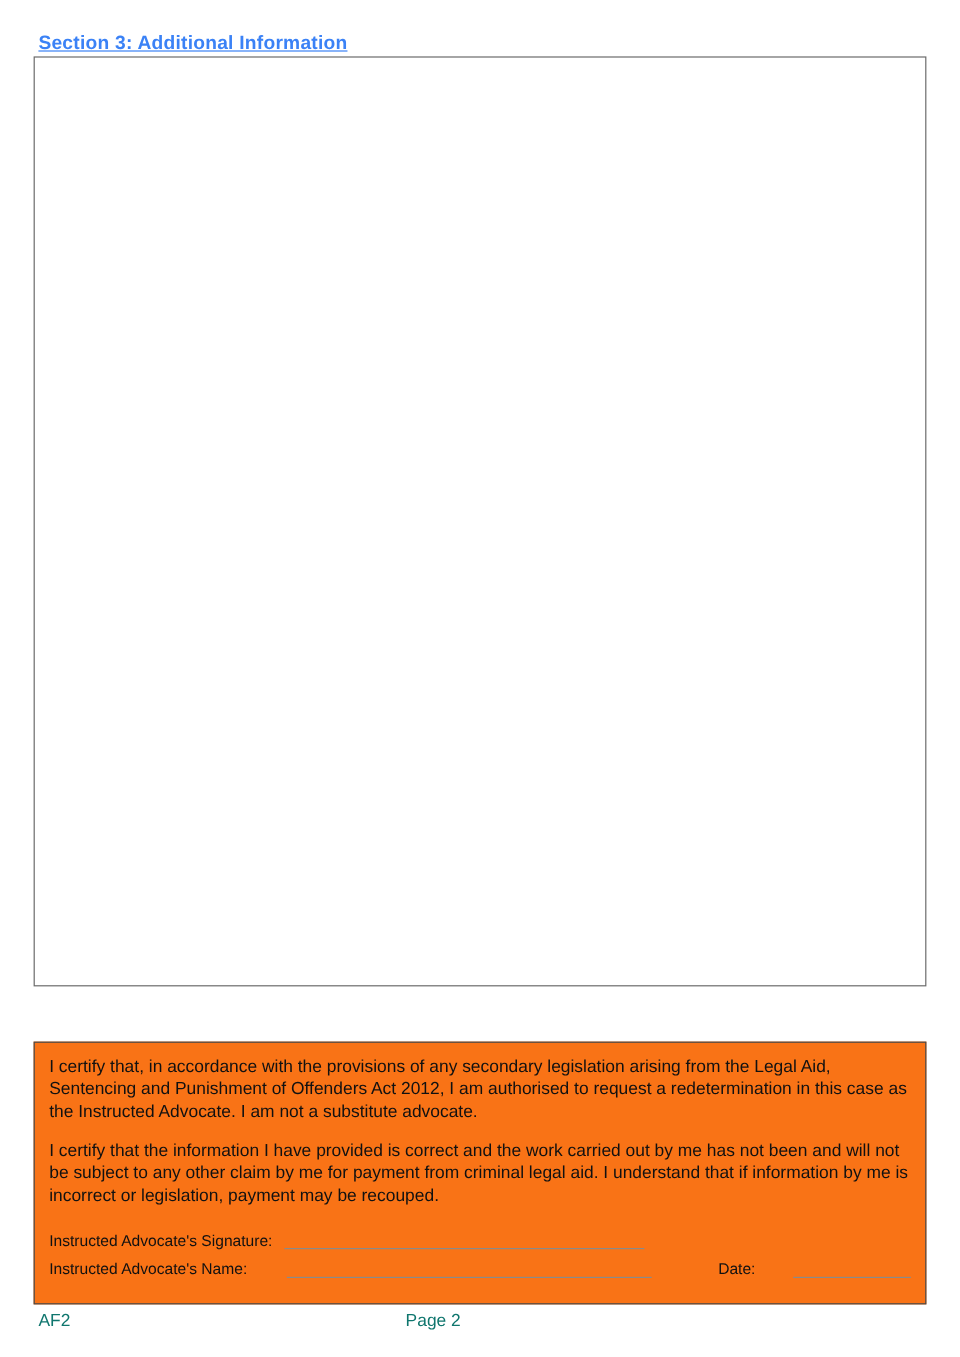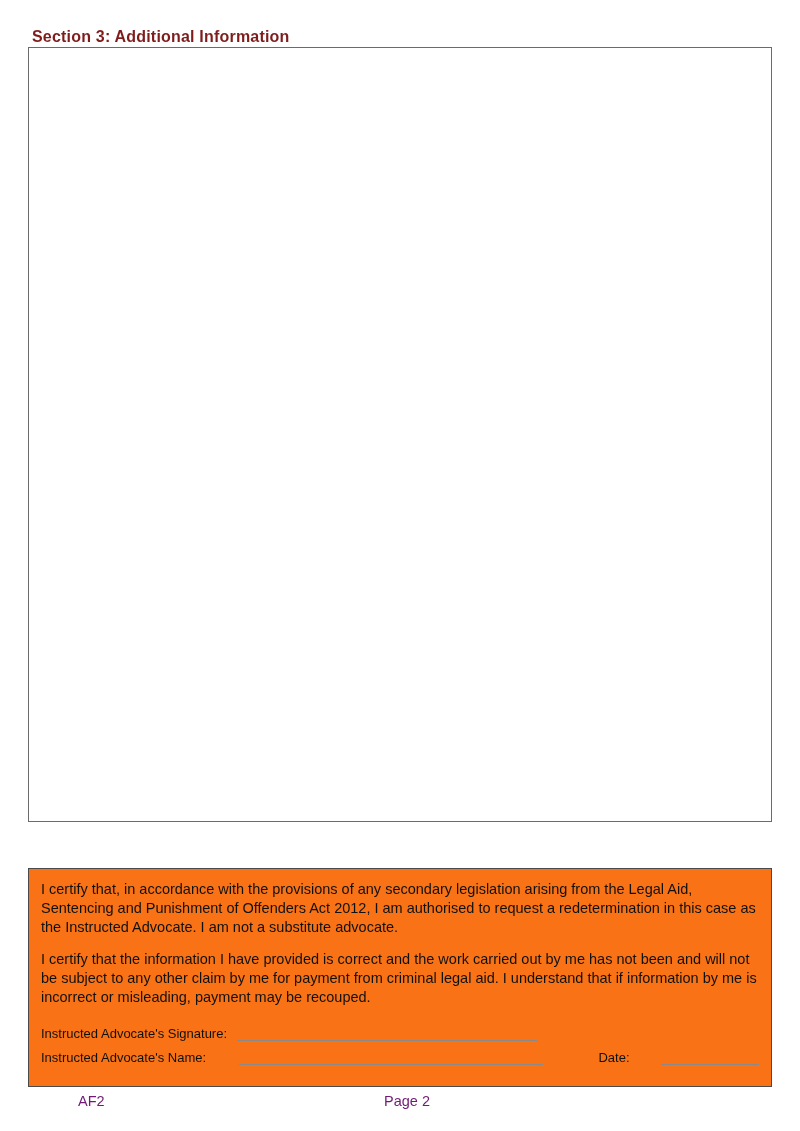--- a/index.html
+++ b/index.html
@@ -11,22 +11,23 @@
     background: #ffffff;
     font-family: "Liberation Sans", sans-serif;
     color: #1a1a1a;
     overflow: hidden;
   }
   .section-title {
     position: absolute;
     left: 32px;
     font-size: 16px;
     font-weight: bold;
-    color: #7f1d1d;
+    color: #3b82f6;
     letter-spacing: 0.2px;
+    text-decoration: underline;
   }
   #section3-title { top: 28px; }
   #section4-title { top: 882px; }
   .big-box {
     position: absolute;
     left: 28px;
     top: 47px;
     width: 744px;
     height: 775px;
     border: 1px solid #6b6b6b;
@@ -63,40 +64,39 @@
     height: 16px;
     margin-left: 10px;
   }
   .sig-line { width: 300px; }
   .name-line { width: 340px; }
   .date-line { width: 110px; margin-left: 8px; }
   .date-label { margin-left: 32px; }
   .footer-text {
     position: absolute;
     font-size: 14.5px;
-    color: #701a75;
-    margin-left: 46px;
+    color: #0f766e;
   }
   #footer-form-code { left: 32px; top: 1093px; }
   #footer-page { left: 338px; top: 1093px; }
 </style>
 </head>
 <body>
 
 <div class="page">
 
   <div class="section-title" id="section3-title">Section 3: Additional Information</div>
 
   <div class="big-box"></div>
 
   <div class="section-title" id="section4-title">Section 4: Certification</div>
 
   <div class="cert-box">
     <div class="cert-para">I certify that, in accordance with the provisions of any secondary legislation arising from the Legal Aid, Sentencing and Punishment of Offenders Act 2012, I am authorised to request a redetermination in this case as the Instructed Advocate.  I am not a substitute advocate.</div>
-    <div class="cert-para">I certify that the information I have provided is correct and the work carried out by me has not been and will not be subject to any other claim by me for payment from criminal legal aid.  I understand that if information by me is incorrect or misleading, payment may be recouped.</div>
+    <div class="cert-para">I certify that the information I have provided is correct and the work carried out by me has not been and will not be subject to any other claim by me for payment from criminal legal aid.  I understand that if information by me is incorrect or legislation, payment may be recouped.</div>
 
     <div class="field-row sig-row">
       <span>Instructed Advocate's Signature:</span>
       <span class="fill-line sig-line"></span>
     </div>
 
     <div class="field-row name-row">
       <span>Instructed Advocate's Name:</span>
       <span class="fill-line name-line"></span>
       <span class="date-label">Date:</span>

